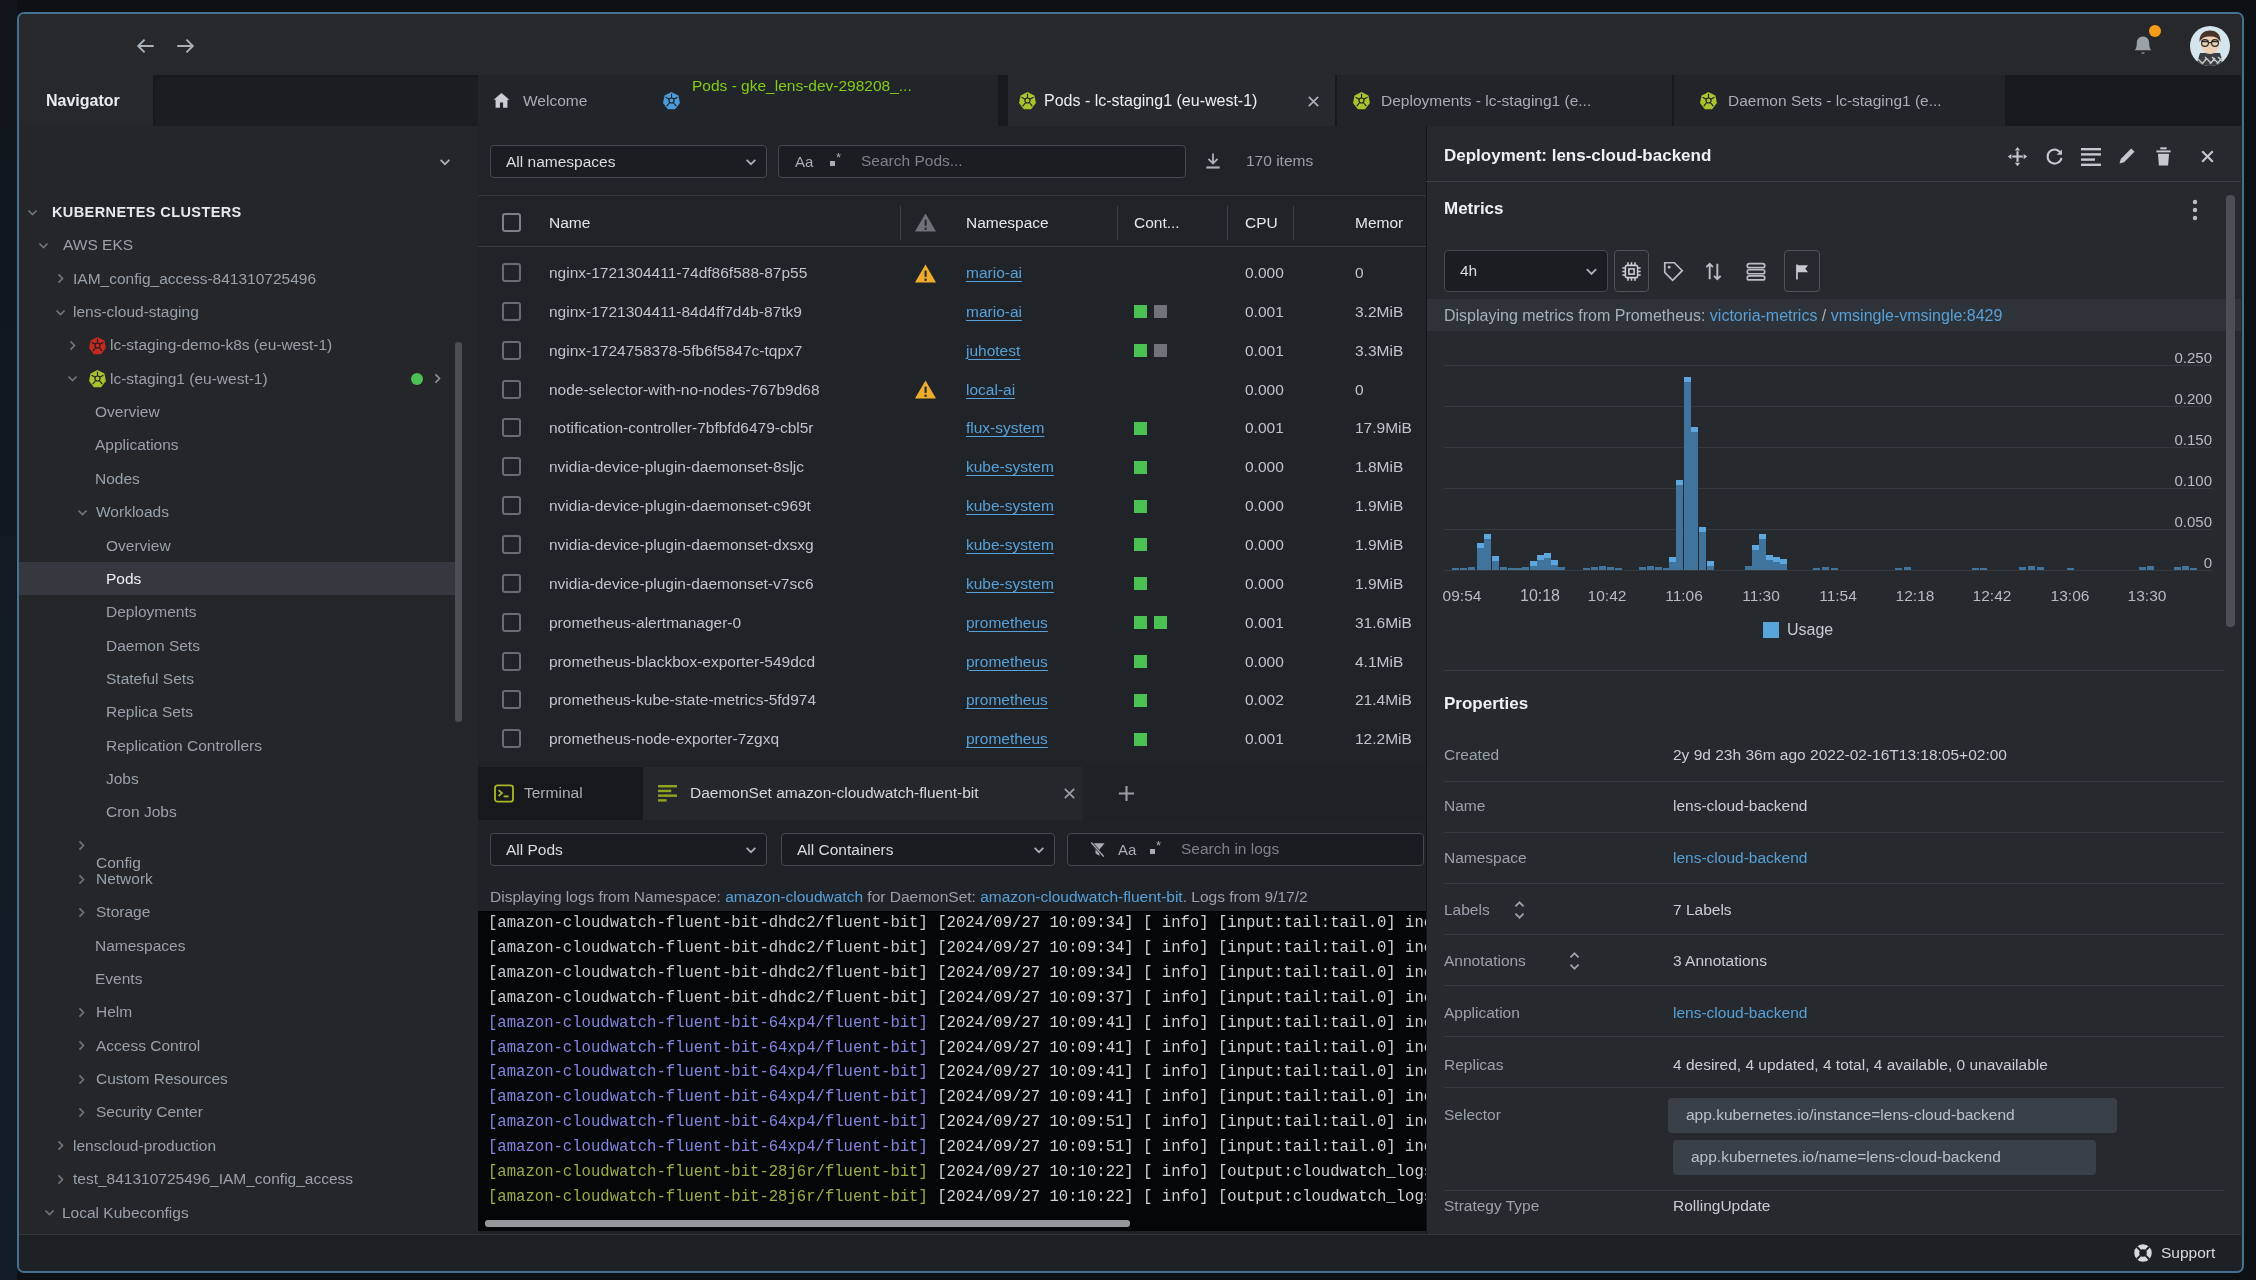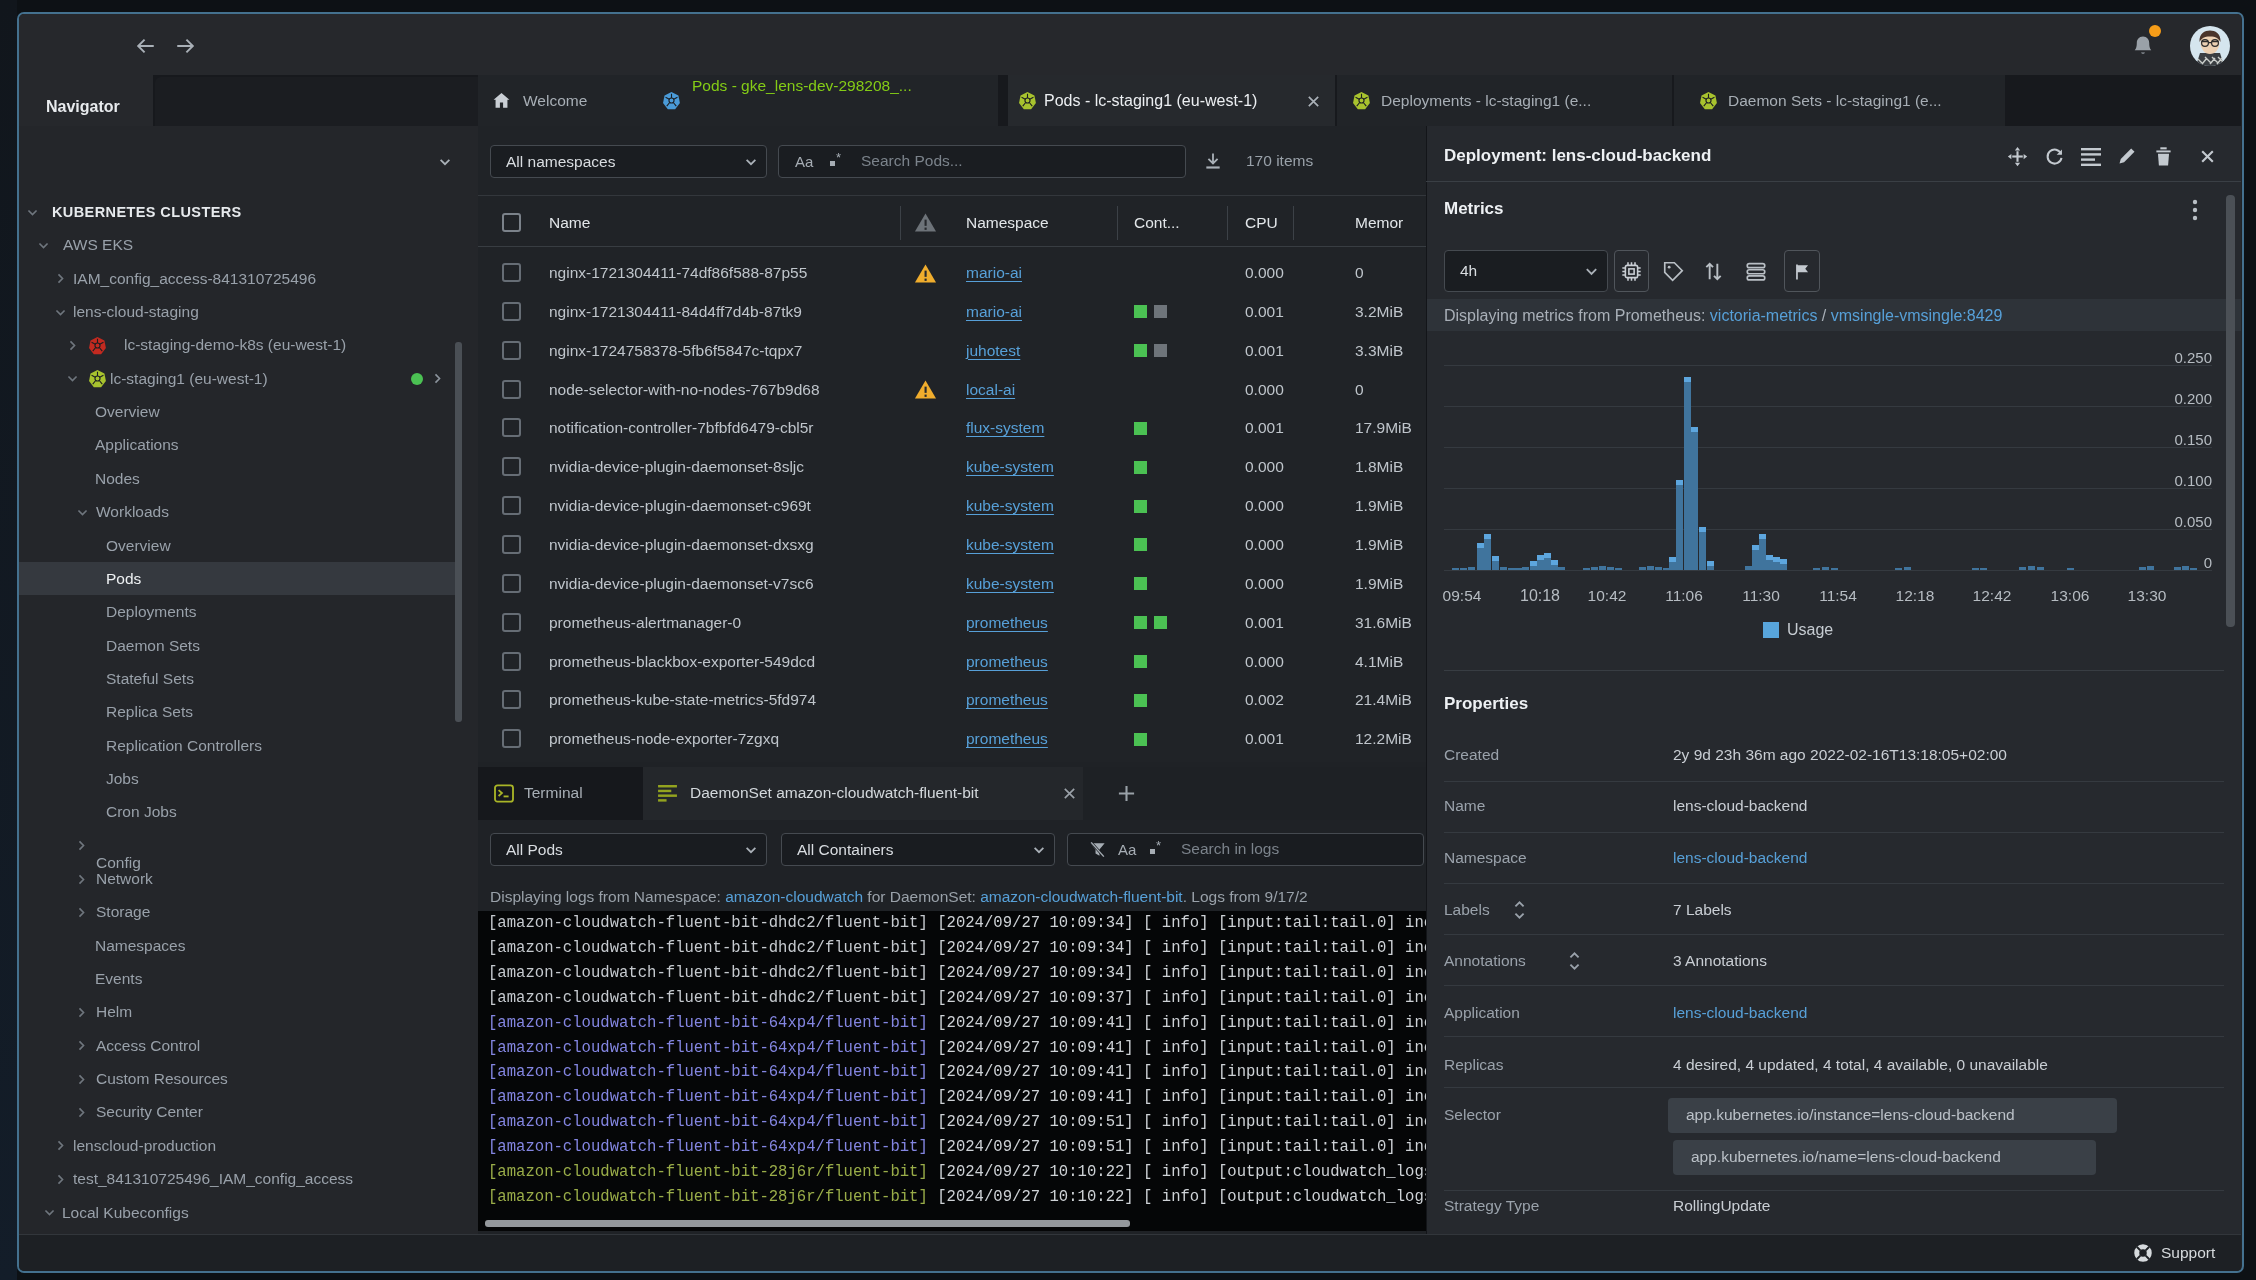--- a/index.html
+++ b/index.html
@@ -35,21 +35,21 @@
 <ellipse cx="20" cy="17" rx="9.5" ry="11" fill="#ecd0b2"></ellipse>
 <path d="M9.5 16 C9 7 15 4.5 20 4.5 C25 4.5 31 7 30.5 16 C28 12 26 10.5 20 10.5 C14 10.5 12 12 9.5 16 Z" fill="#4a342a"></path>
 <path d="M11.5 15.5 h7 M21.5 15.5 h7" stroke="#2c2c2c" stroke-width="1.6"></path>
 <circle cx="15" cy="17" r="3.4" fill="none" stroke="#2c2c2c" stroke-width="1.2"></circle>
 <circle cx="25" cy="17" r="3.4" fill="none" stroke="#2c2c2c" stroke-width="1.2"></circle>
 <path d="M18.4 16.6 h3.2" stroke="#2c2c2c" stroke-width="1.1"></path>
 </g>
       </svg>
 <div style="position:absolute;left:19px;top:75px;width:2222px;height:51px;background:#17191d"></div>
 <div style="position:absolute;left:19px;top:75px;width:134px;height:51px;background:#26282c"></div>
-<div style="position:absolute;left:46px;top:107px;transform:translateY(-50%);white-space:nowrap;font-size:16px;color:#e8ebee;font-weight:600">Navigator</div>
+<div style="position:absolute;left:46px;top:101px;transform:translateY(-50%);white-space:nowrap;font-size:16px;color:#e8ebee;font-weight:600">Navigator</div>
 <div style="position:absolute;left:155px;top:77px;width:323px;height:49px;background:#1b1d21;border-top-left-radius:6px"></div>
 <div style="position:absolute;left:478px;top:75px;width:167px;height:51px;background:#212428"></div>
 
 <svg style="position:absolute;left:492px;top:91px" width="19" height="19" viewBox="0 0 24 24">
         <path d="M12 2.5 L22 11 H19.5 V21 H14 V14.5 H10 V21 H4.5 V11 H2 Z" fill="#c9ced4"></path>
       </svg>
 <div style="position:absolute;left:523px;top:101px;transform:translateY(-50%);white-space:nowrap;font-size:15.5px;color:#a7aeb5">Welcome</div>
 <div style="position:absolute;left:645px;top:75px;width:353px;height:51px;background:#212428"></div>
 
 <svg style="position:absolute;left:662px;top:91px" width="19" height="19" viewBox="0 0 24 24">
@@ -117,21 +117,21 @@
 <svg style="position:absolute;left:66px;top:338.9px" width="13" height="13" viewBox="0 0 16 16">
         <path d="M5.5 3 L10.5 8 L5.5 13" stroke="#6f767e" stroke-width="2" fill="none"></path>
       </svg>
 <svg style="position:absolute;left:88px;top:335.9px" width="19" height="19" viewBox="0 0 24 24">
 <path d="M12 1.5 L21.5 6.3 L23.6 16.6 L17 24.9 L7 24.9 L0.4 16.6 L2.5 6.3 Z" transform="scale(0.92) translate(1,0)" fill="#c32a20"></path>
 <g stroke="#1c1e22" stroke-width="1.4" fill="none">
 <circle cx="12" cy="12" r="3.2"></circle>
 <path d="M12 3.5 V8.8 M4.5 8 L9.2 10.5 M6 19 L9.7 14.5 M18 19 L14.3 14.5 M19.5 8 L14.8 10.5"></path>
 </g>
       </svg>
-<div style="position:absolute;left:124px;top:345.4px;transform:translateY(-50%);white-space:nowrap;font-size:15.5px;color:#99a1aa;">lc-staging-demo-k8s (eu-west-1)</div>
+<div style="position:absolute;left:110px;top:345.4px;transform:translateY(-50%);white-space:nowrap;font-size:15.5px;color:#99a1aa;">lc-staging-demo-k8s (eu-west-1)</div>
 <svg style="position:absolute;left:66px;top:372.25px" width="13" height="13" viewBox="0 0 16 16">
         <path d="M3 5.5 L8 10.5 L13 5.5" stroke="#6f767e" stroke-width="2" fill="none"></path>
       </svg>
 <svg style="position:absolute;left:88px;top:369.25px" width="19" height="19" viewBox="0 0 24 24">
 <path d="M12 1.5 L21.5 6.3 L23.6 16.6 L17 24.9 L7 24.9 L0.4 16.6 L2.5 6.3 Z" transform="scale(0.92) translate(1,0)" fill="#a8c32e"></path>
 <g stroke="#1c1e22" stroke-width="1.4" fill="none">
 <circle cx="12" cy="12" r="3.2"></circle>
 <path d="M12 3.5 V8.8 M4.5 8 L9.2 10.5 M6 19 L9.7 14.5 M18 19 L14.3 14.5 M19.5 8 L14.8 10.5"></path>
 </g>
       </svg>

